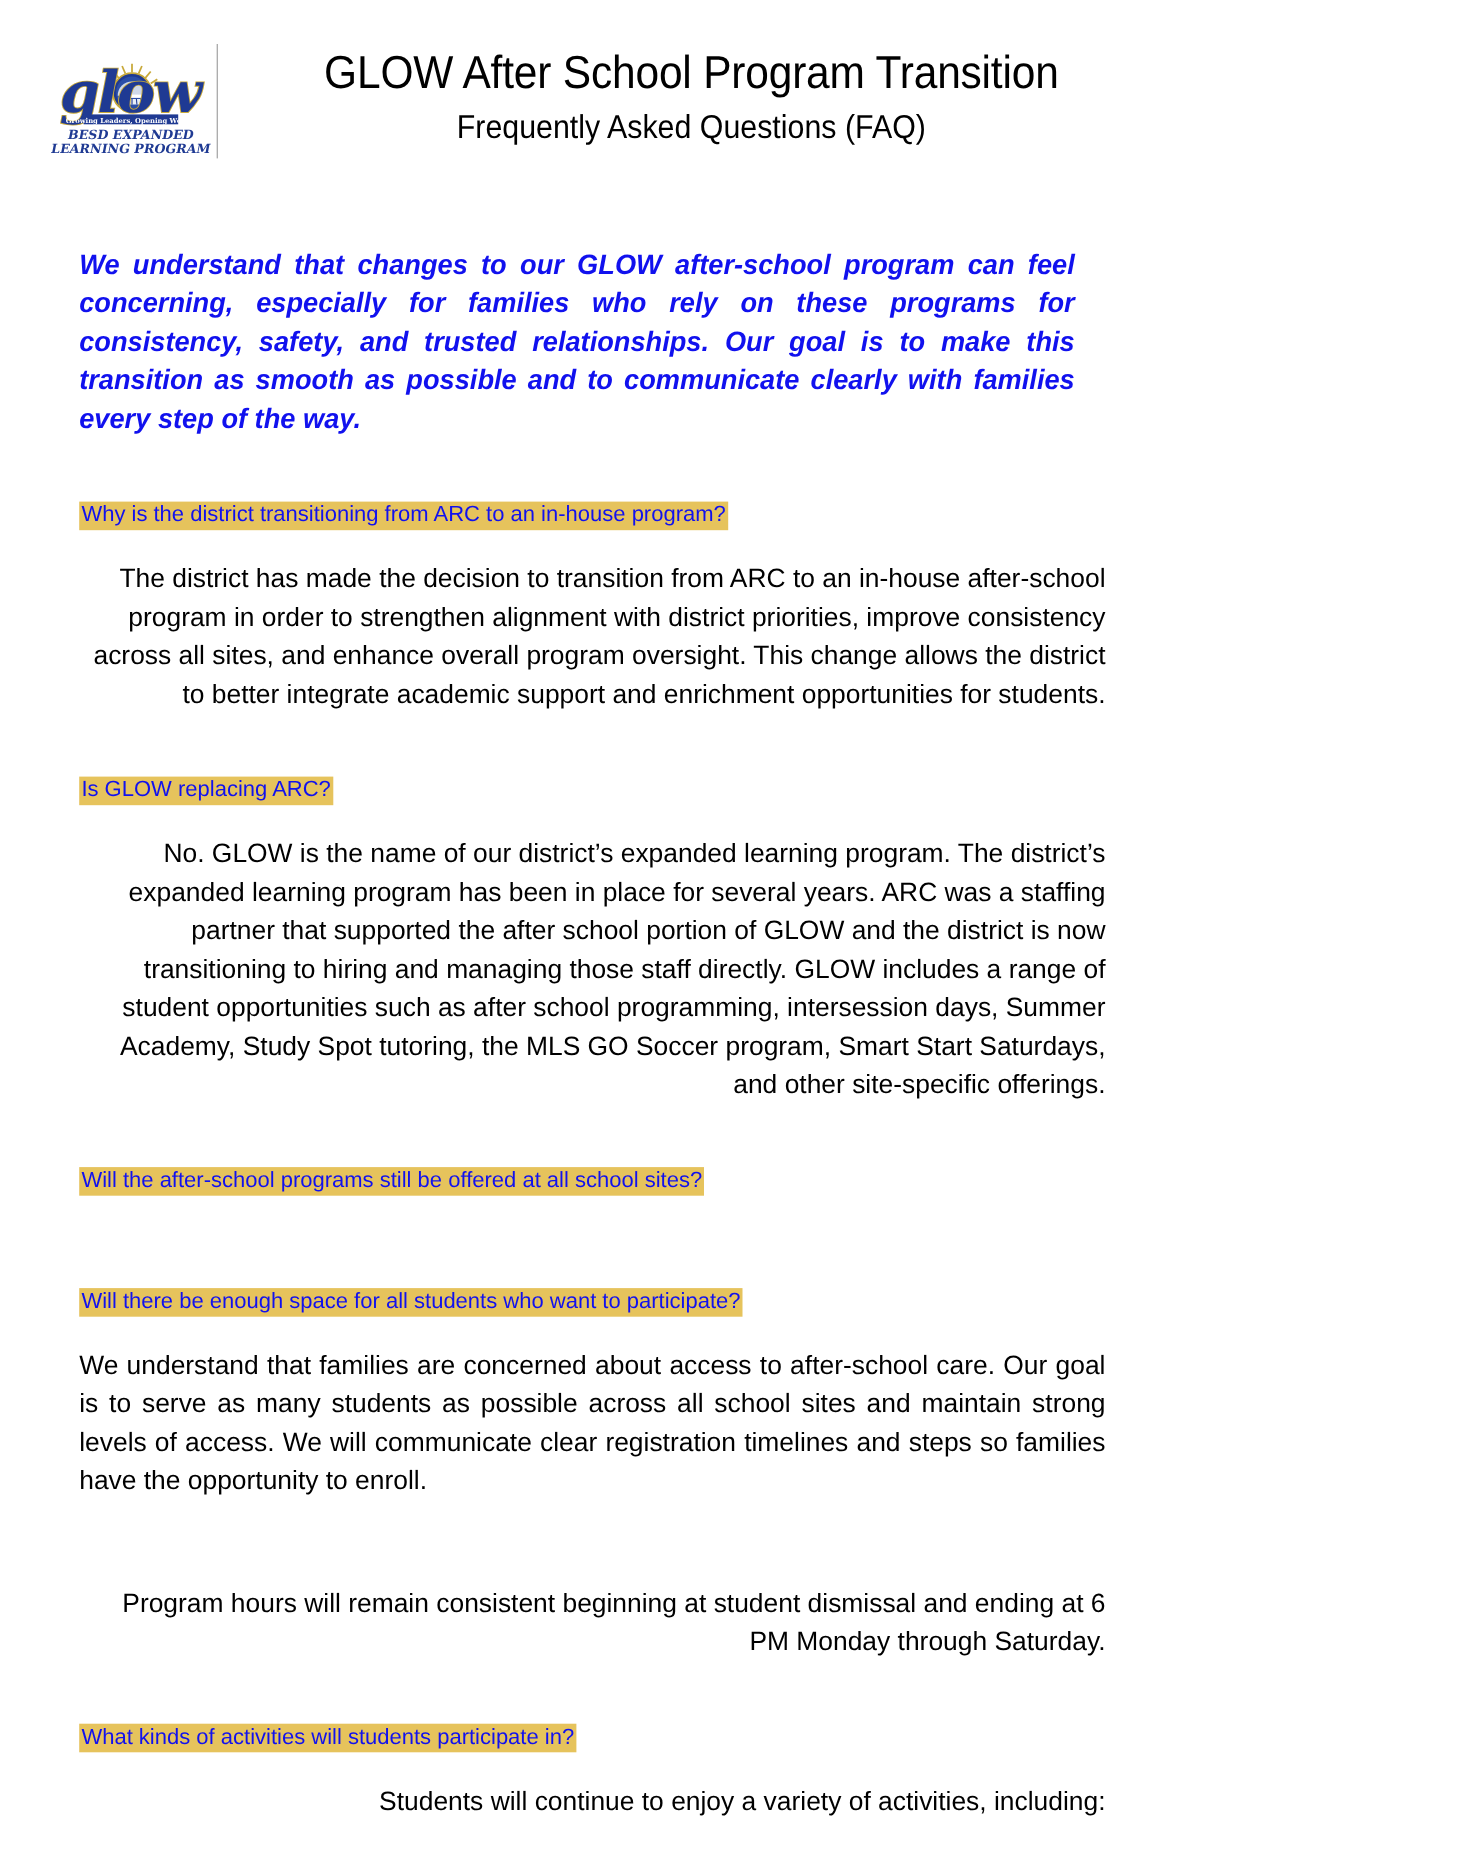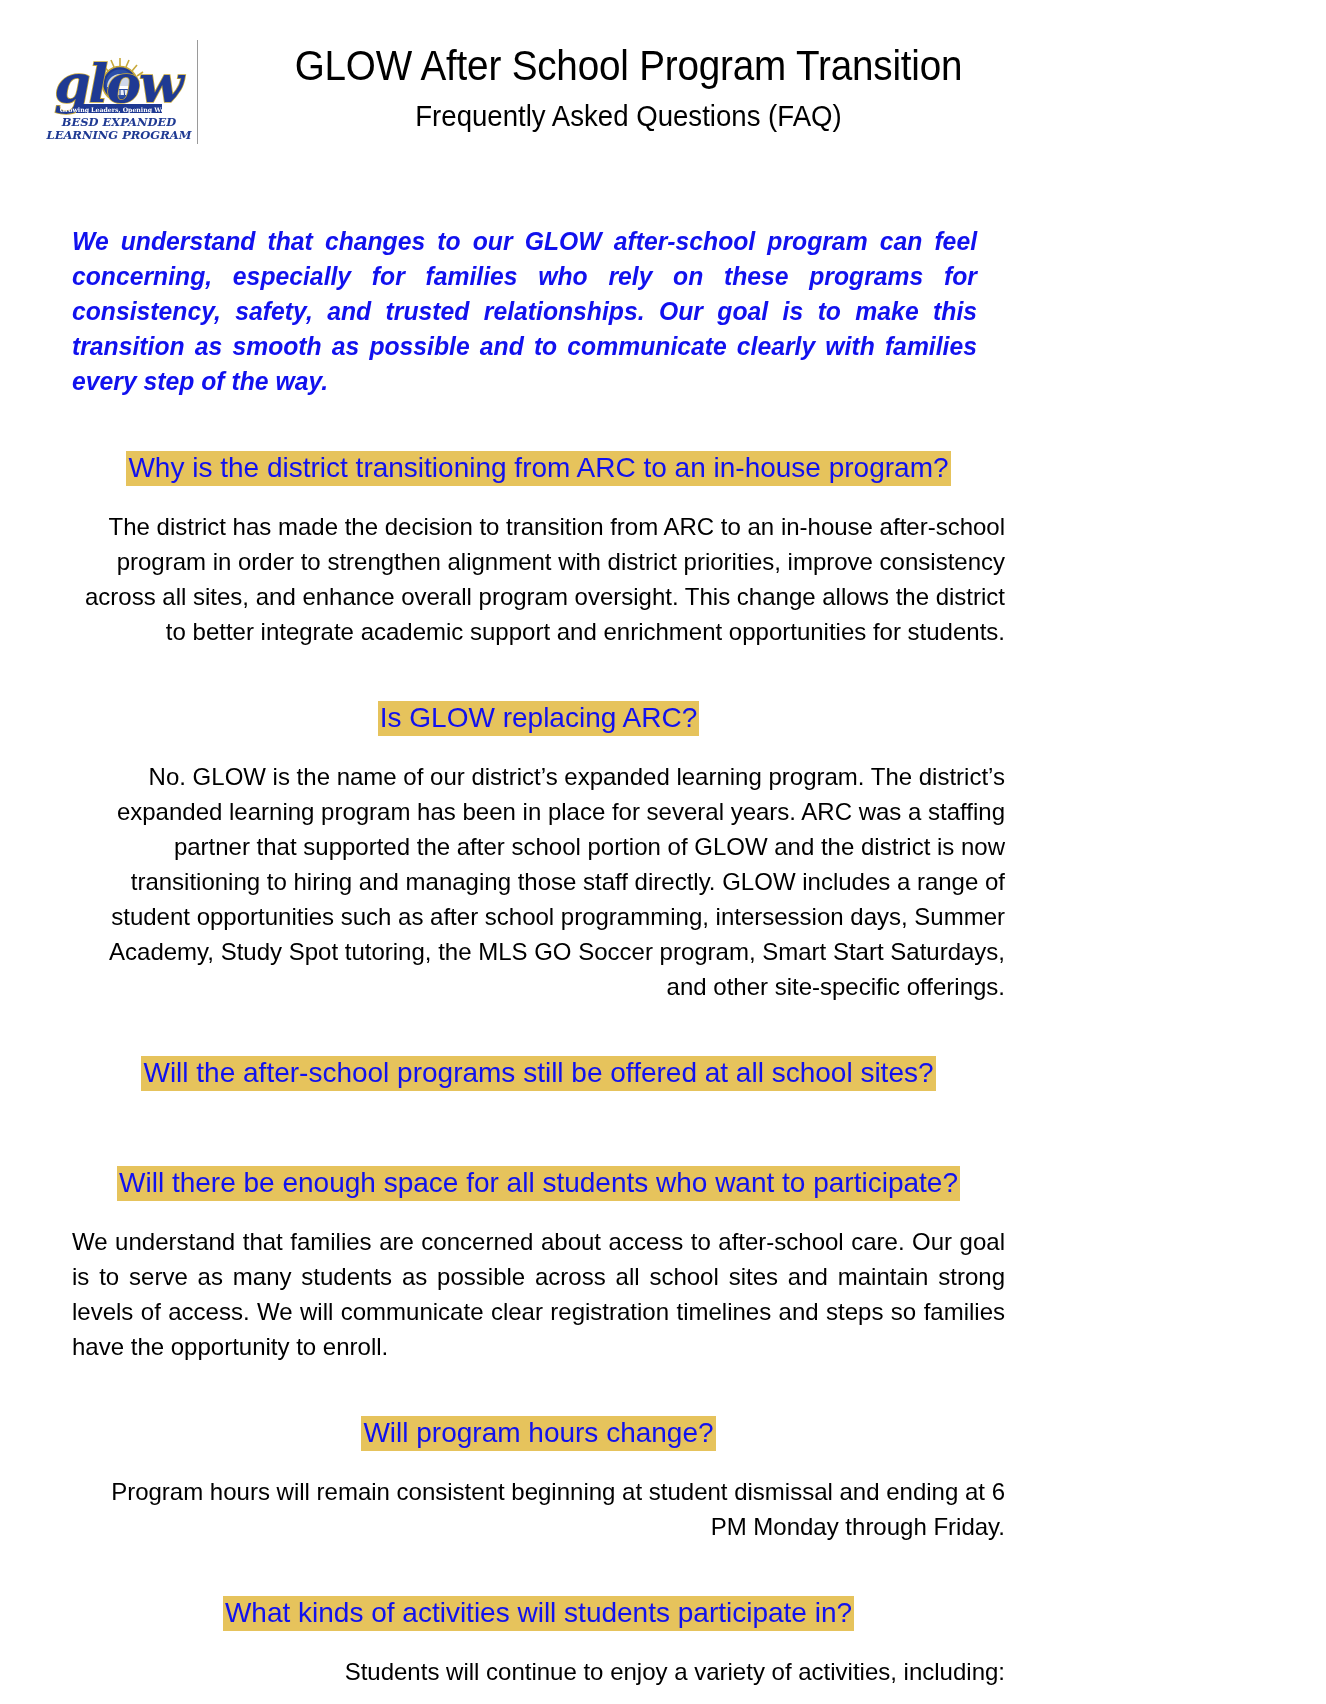--- a/index.html
+++ b/index.html
@@ -85,26 +85,25 @@
     line-height: 35px;
     text-align: justify;
     transform: scaleX(0.97);
     transform-origin: left top;
     margin-top: 92px;
     margin-bottom: 0;
   }
 
   .q-heading {
     margin: 0;
-    font-size: 28px;
+    font-size: 20px;
     line-height: 34px;
     font-weight: 400;
     color: #1111ee;
     display: block;
-    text-align: center;
   }
   .q-heading span.hl {
     background: #e6c35c;
     box-decoration-break: clone;
     -webkit-box-decoration-break: clone;
     padding: 1px 2px 3px 2px;
   }
 
   .answer {
     margin: 0;
@@ -197,23 +196,22 @@
 
     <div class="sec">
       <div class="gap-before-h"></div>
       <div class="q-heading"><span class="hl">Will there be enough space for all students who want to participate?</span></div>
       <div class="gap-h-to-a"></div>
       <p class="answer justify">We understand that families are concerned about access to after-school care. Our goal is to serve as many students as possible across all school sites and maintain strong levels of access. We will communicate clear registration timelines and steps so families have the opportunity to enroll.</p>
     </div>
 
     <div class="sec">
       <div class="gap-before-h"></div>
-      <div class="q-heading"><span class="hl">Will program hours change?</span></div>
-      <div class="gap-h-to-a"></div>
-      <p class="answer left">Program hours will remain consistent beginning at student dismissal and ending at 6 PM Monday through Friday.</p>
+      <div class="gap-h-to-a"></div>
+      <p class="answer left">Program hours will remain consistent beginning at student dismissal and ending at 6 PM Monday through Saturday.</p>
     </div>
 
     <div class="sec">
       <div class="gap-before-h"></div>
       <div class="q-heading"><span class="hl">What kinds of activities will students participate in?</span></div>
       <div class="gap-h-to-a"></div>
       <p class="answer left">Students will continue to enjoy a variety of activities, including:</p>
     </div>
 
   </div>

